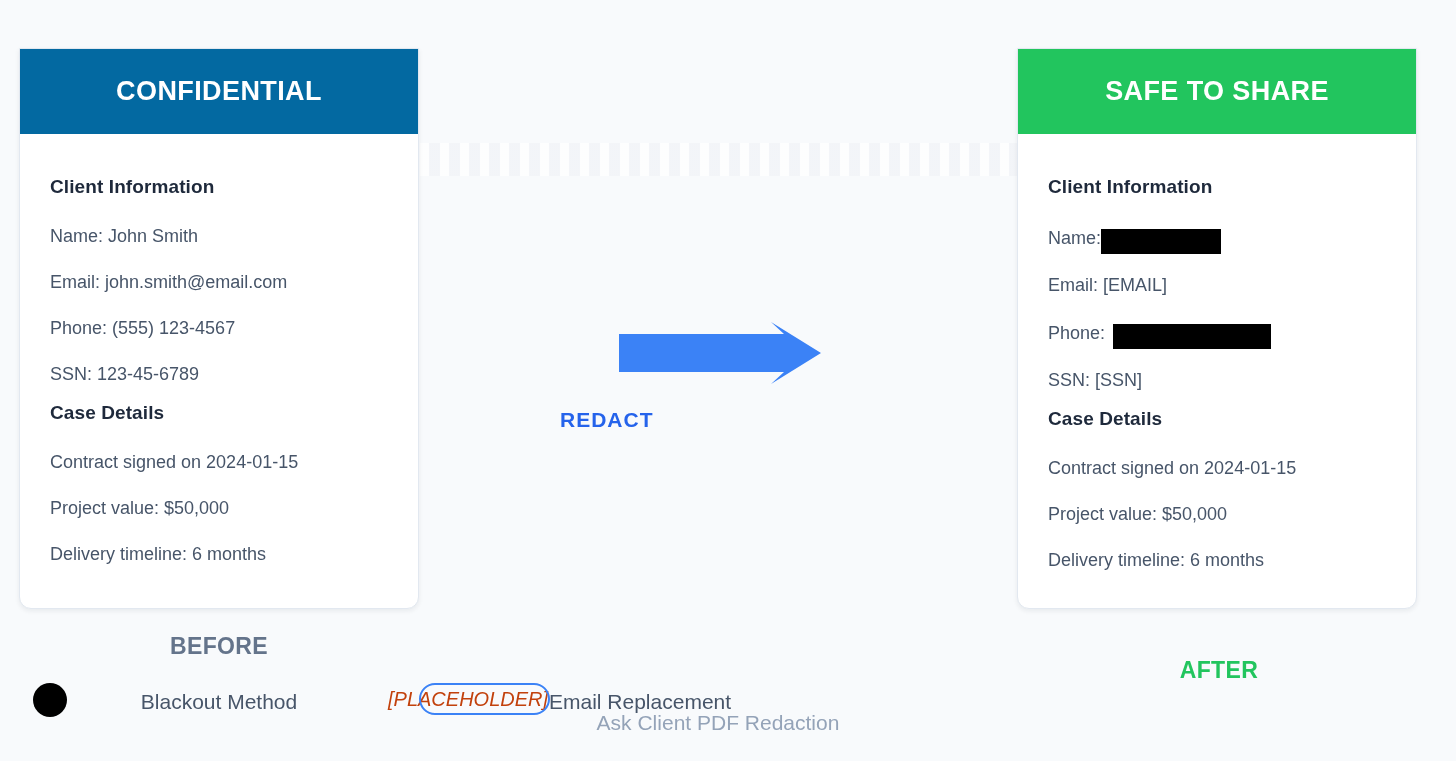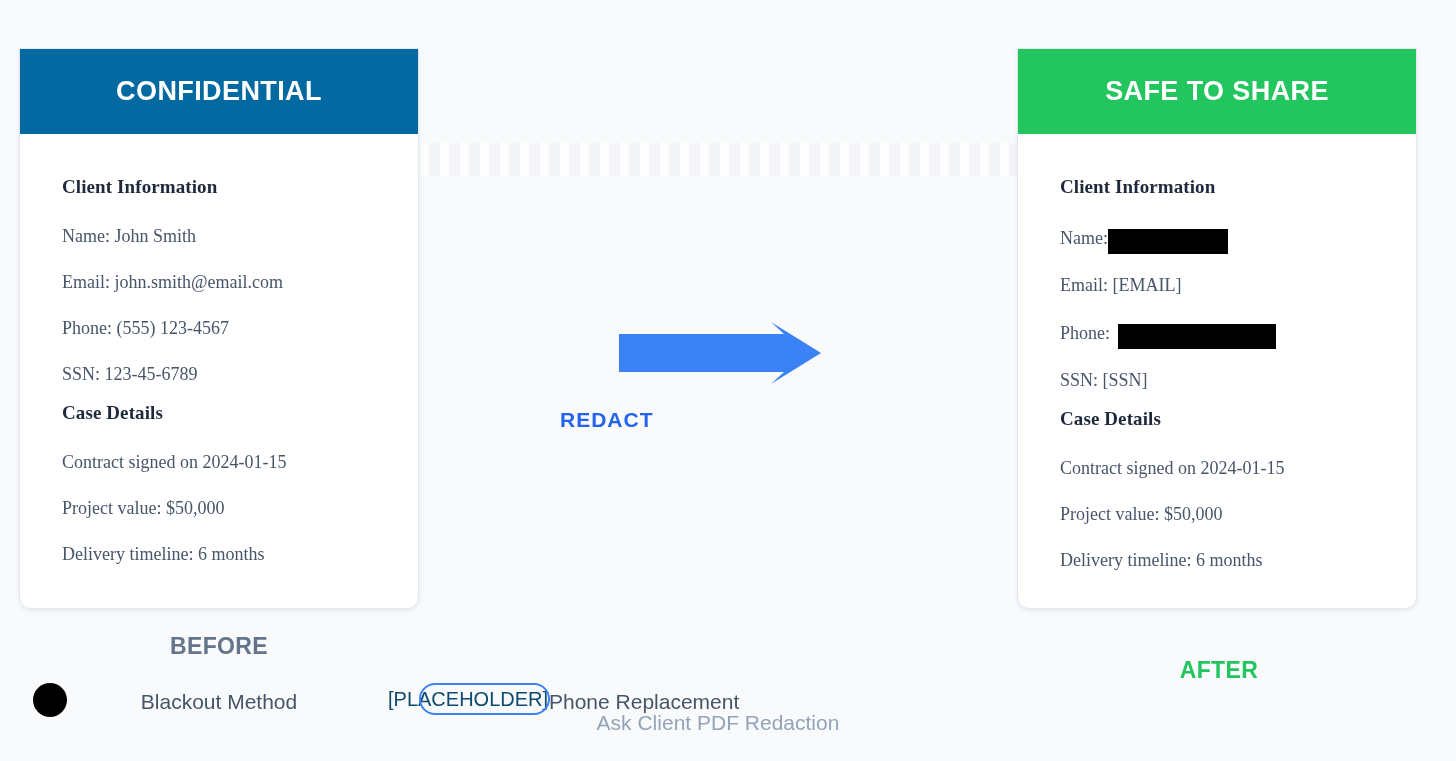--- a/index.html
+++ b/index.html
@@ -59,22 +59,21 @@
     justify-content: center;
     color: #ffffff;
     font-size: 27px;
     font-weight: bold;
     letter-spacing: 0.4px;
   }
   .card-banner.confidential { background: #0369a1; }
   .card-banner.safe         { background: #22c55e; }
 
   .card-body {
-    padding: 42px 30px 0 42px;
-    font-family: Liberation Serif, serif;
+    padding: 42px 30px 0 30px;
   }
   .section-title {
     font-size: 19px;
     font-weight: bold;
     color: #1e293b;
     margin: 0 0 27px 0;
     letter-spacing: 0.1px;
   }
   .section-title.second { margin-top: 17px; }
 
@@ -149,22 +148,23 @@
     text-align: center;
     font-size: 21px;
     color: #475569;
   }
 
   .legend-placeholder {
     position: absolute;
     left: 388px;
     top: 688px;
     font-size: 20px;
-    color: #0c4a6e;
+    color: #c2410c;
     white-space: nowrap;
+    font-style: italic;
   }
   .placeholder-outline {
     position: absolute;
     left: 419px;
     top: 683px;
     width: 131px;
     height: 32px;
     border: 2px solid #3b82f6;
     border-radius: 16px;
     box-sizing: border-box;
@@ -291,19 +291,19 @@
 
     </div>
   </div>
 
   <div class="legend-dot"></div>
   <div class="legend-before-title">BEFORE</div>
   <div class="legend-before-sub">Blackout Method</div>
 
   <div class="legend-placeholder">[PLACEHOLDER]</div>
   <div class="placeholder-outline"></div>
-  <div class="legend-text-replacement">Phone Replacement</div>
+  <div class="legend-text-replacement">Email Replacement</div>
 
   <div class="legend-after">AFTER</div>
 
   <div class="footer-caption">Ask Client PDF Redaction</div>
 
 </div>
 
 </body></html>

